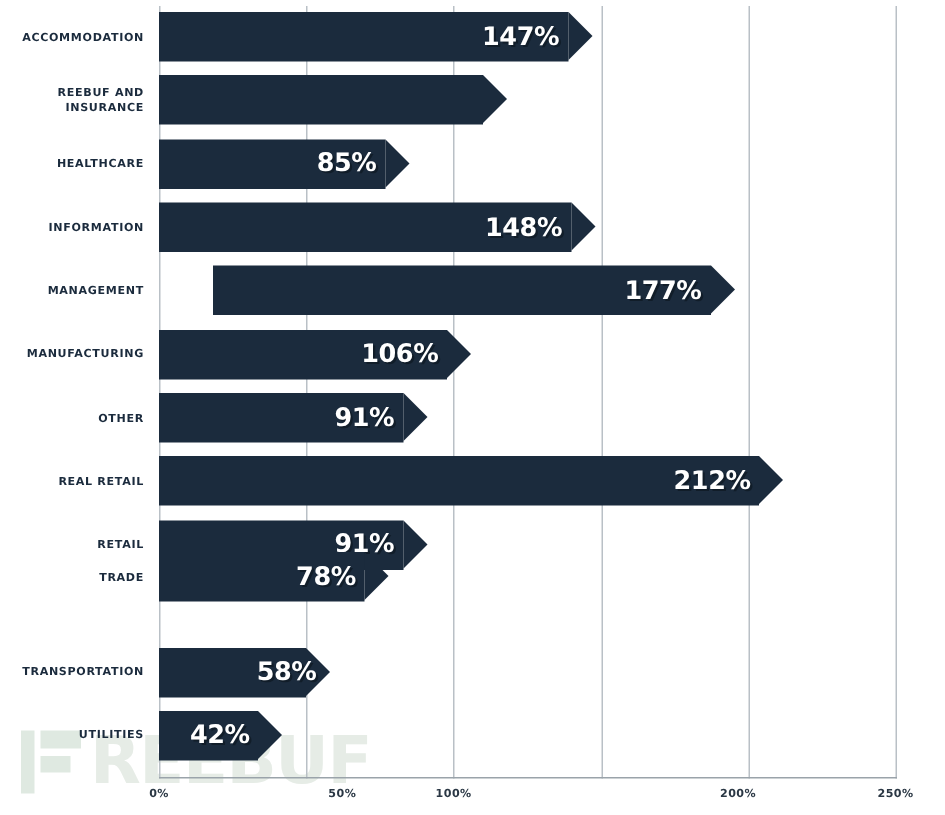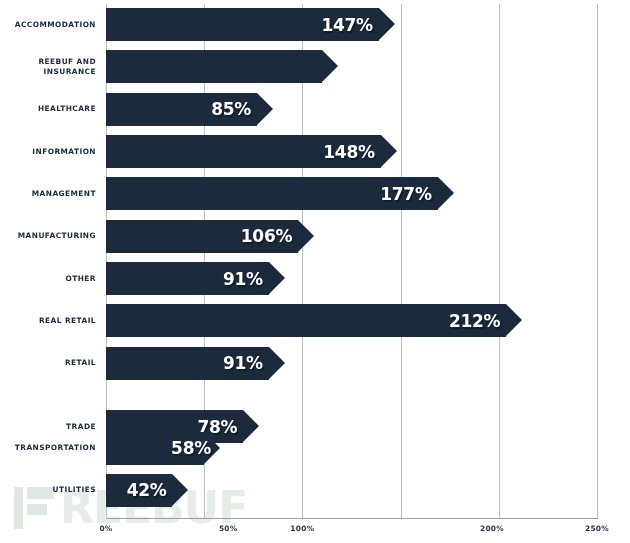--- a/index.html
+++ b/index.html
@@ -210,21 +210,21 @@
     <div class="row" style="top: 135.05px;">
       <div class="row-label">INFORMATION</div>
       <div class="bar-wrap" style="width: 290.672px;">
         <div class="bar-body" style="width: 274.672px;"></div>
         <div class="bar-tip" style="left: 274.672px;"></div>
         <div class="bar-value" style="right: 22px;">148%</div>
       </div>
     </div>
     <div class="row" style="top: 177.4px;">
       <div class="row-label">MANAGEMENT</div>
-      <div class="bar-wrap" style="width: 347.628px;">
+      <div class="bar-wrap" style="width: 347.628px; margin-left: 36px;">
         <div class="bar-body" style="width: 331.628px;"></div>
         <div class="bar-tip" style="left: 331.628px;"></div>
         <div class="bar-value" style="right: 22px;">177%</div>
       </div>
     </div>
     <div class="row" style="top: 219.75px;">
       <div class="row-label">MANUFACTURING</div>
       <div class="bar-wrap" style="width: 208.184px;">
         <div class="bar-body" style="width: 192.184px;"></div>
         <div class="bar-tip" style="left: 192.184px;"></div>
@@ -248,21 +248,21 @@
       </div>
     </div>
     <div class="row" style="top: 346.8px;">
       <div class="row-label">RETAIL</div>
       <div class="bar-wrap" style="width: 178.724px;">
         <div class="bar-body" style="width: 162.724px;"></div>
         <div class="bar-tip" style="left: 162.724px;"></div>
         <div class="bar-value" style="right: 22px;">91%</div>
       </div>
     </div>
-    <div class="row" style="top: 410px;">
+    <div class="row" style="top: 368px;">
       <div class="row-label">TRADE</div>
       <div class="bar-wrap" style="width: 153.192px;">
         <div class="bar-body" style="width: 137.192px;"></div>
         <div class="bar-tip" style="left: 137.192px;"></div>
         <div class="bar-value" style="right: 22px;">78%</div>
       </div>
     </div>
     <div class="row" style="top: 431.5px;">
       <div class="row-label">TRANSPORTATION</div>
       <div class="bar-wrap" style="width: 113.912px; padding-left: 13px;">

